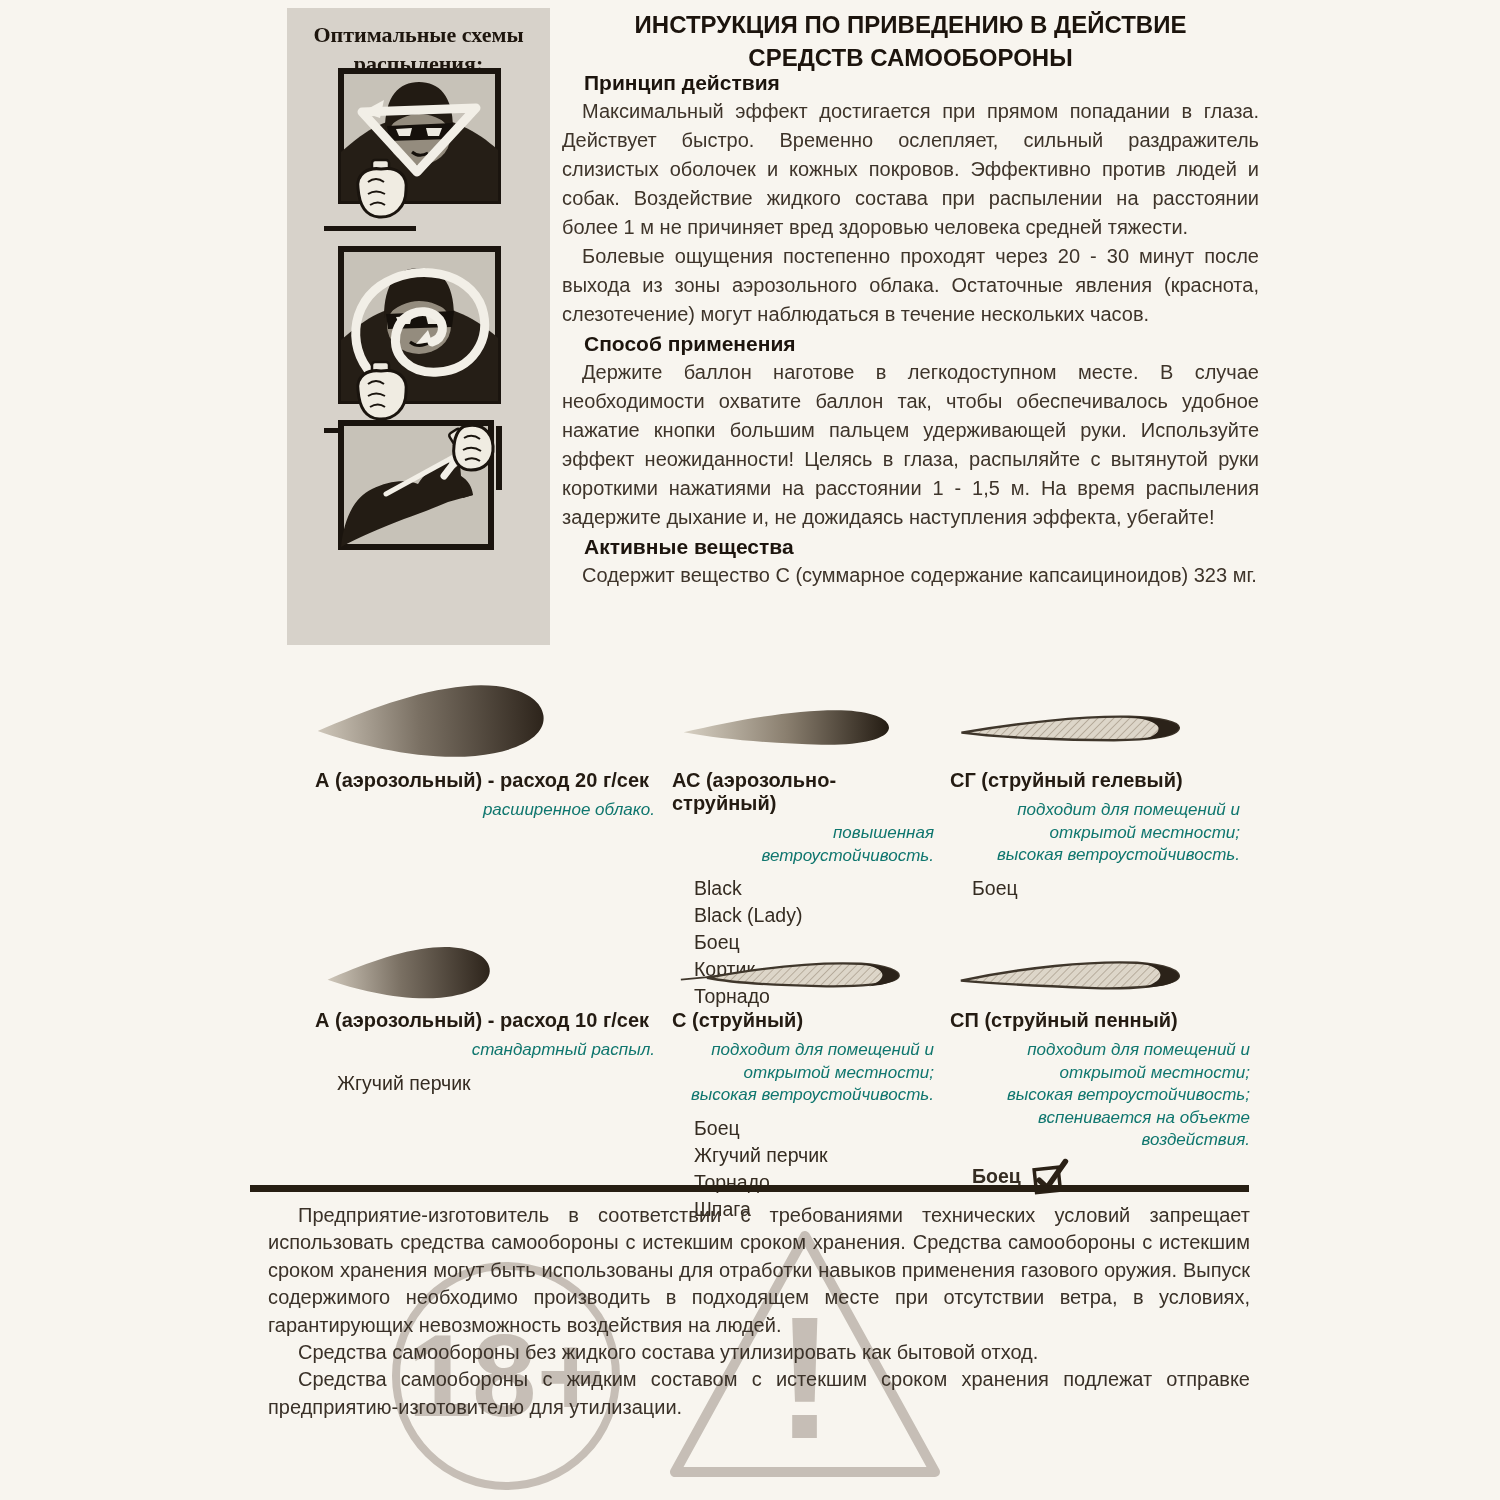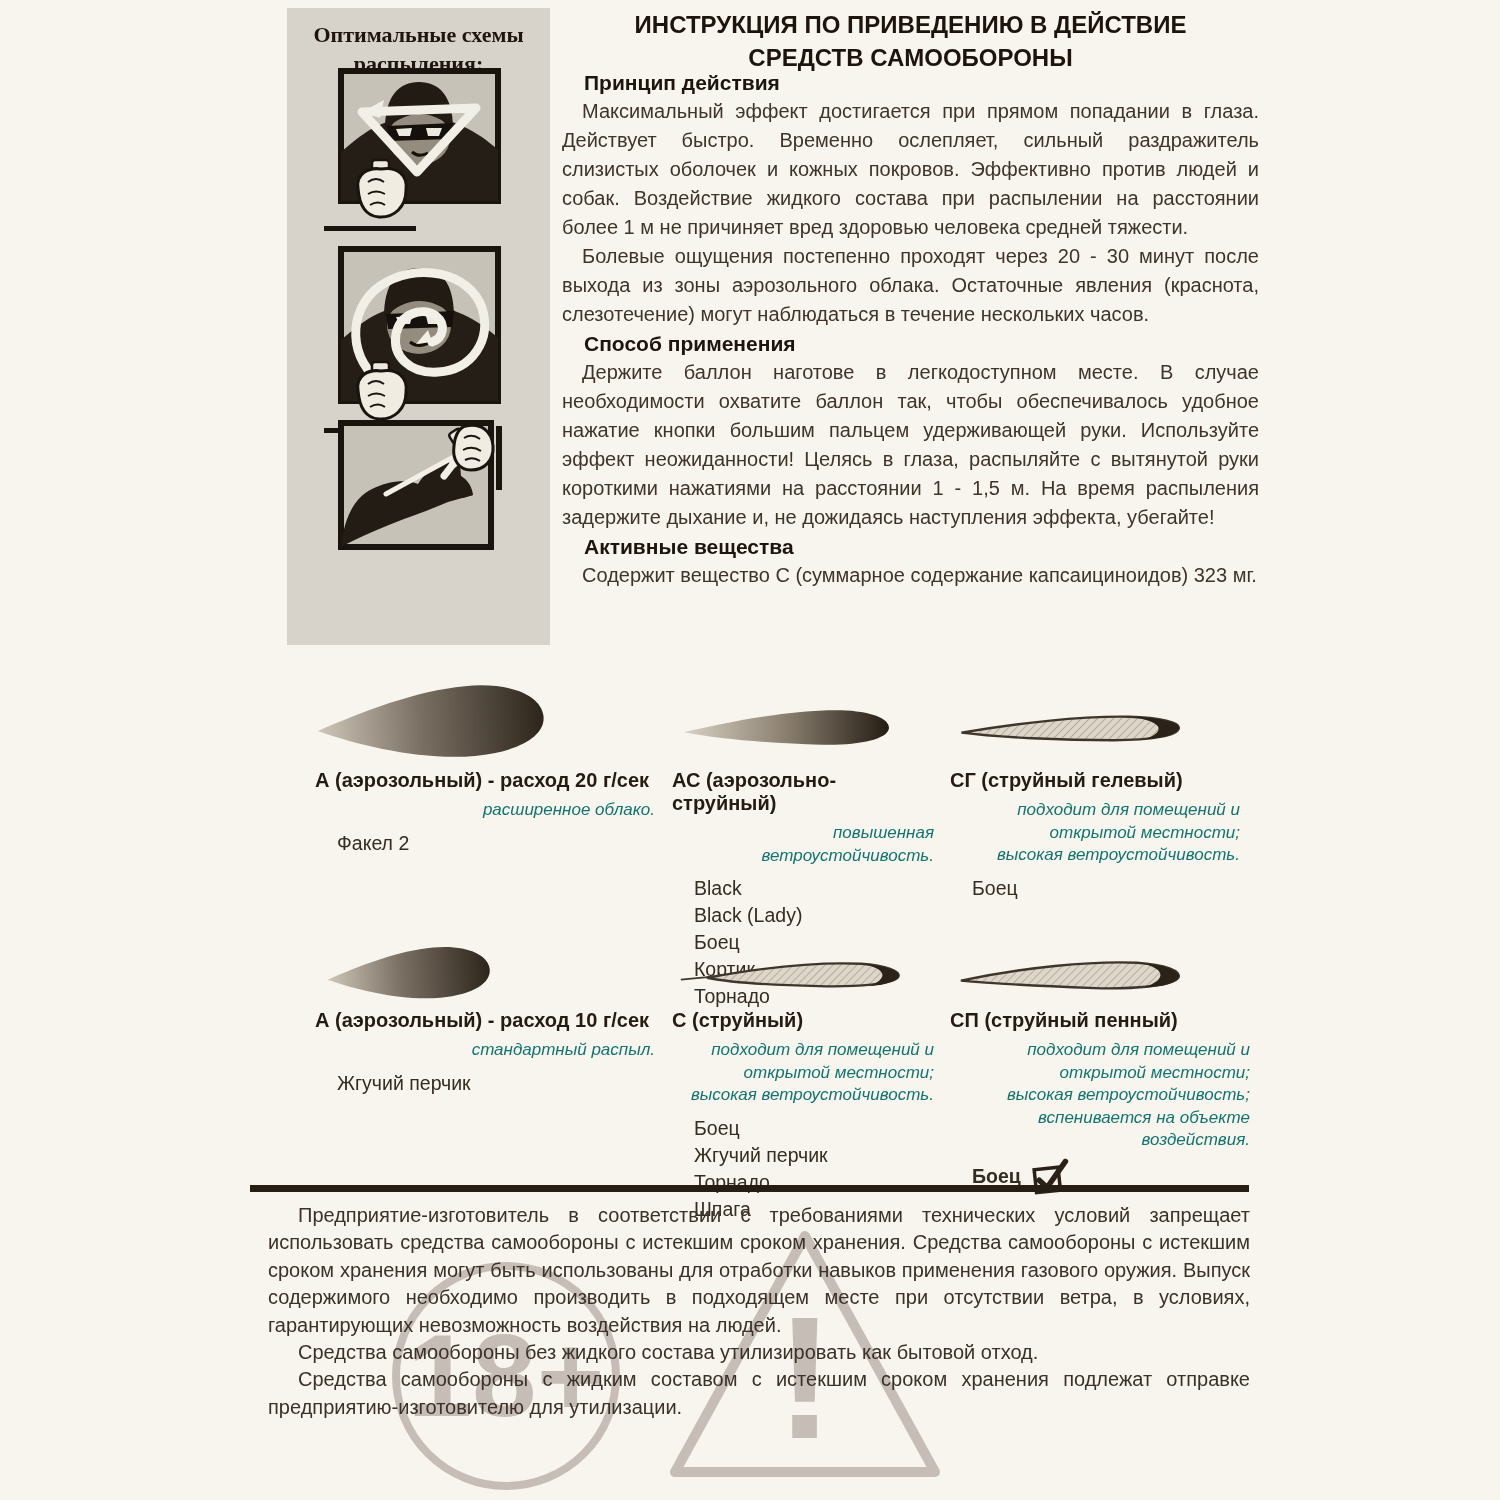--- a/index.html
+++ b/index.html
@@ -157,23 +157,20 @@
               <stop offset="1" stop-color="#2d241b"></stop>
         </linearGradient>
           </defs>
         <path d="M2,42 C50,24 105,6 155,4 C200,2 232,17 234,38 C236,59 208,74 162,76 C108,78 46,60 2,42 Z" fill="url(#g0)"></path>
       </svg>
     </div>
     <div class="model-name">А (аэрозольный) - расход 20 г/сек</div>
     <div class="model-note">
       <div>расширенное облако.</div>
     </div>
-    <ul class="products">
-      <li>Факел 2</li>
-    </ul>
   </div>
 
   <div class="model m1 row1">
     <div class="shape-wrap">
       <svg width="232" height="46" viewBox="0 0 240 52" style="margin-bottom:12px">
         <defs>
             <linearGradient id="g1" x1="0" y1="0" x2="1" y2="0">
           <stop offset="0" stop-color="#d8d1c4"></stop>
               <stop offset=".5" stop-color="#8a7f6f"></stop>
               <stop offset="1" stop-color="#241c13"></stop>

